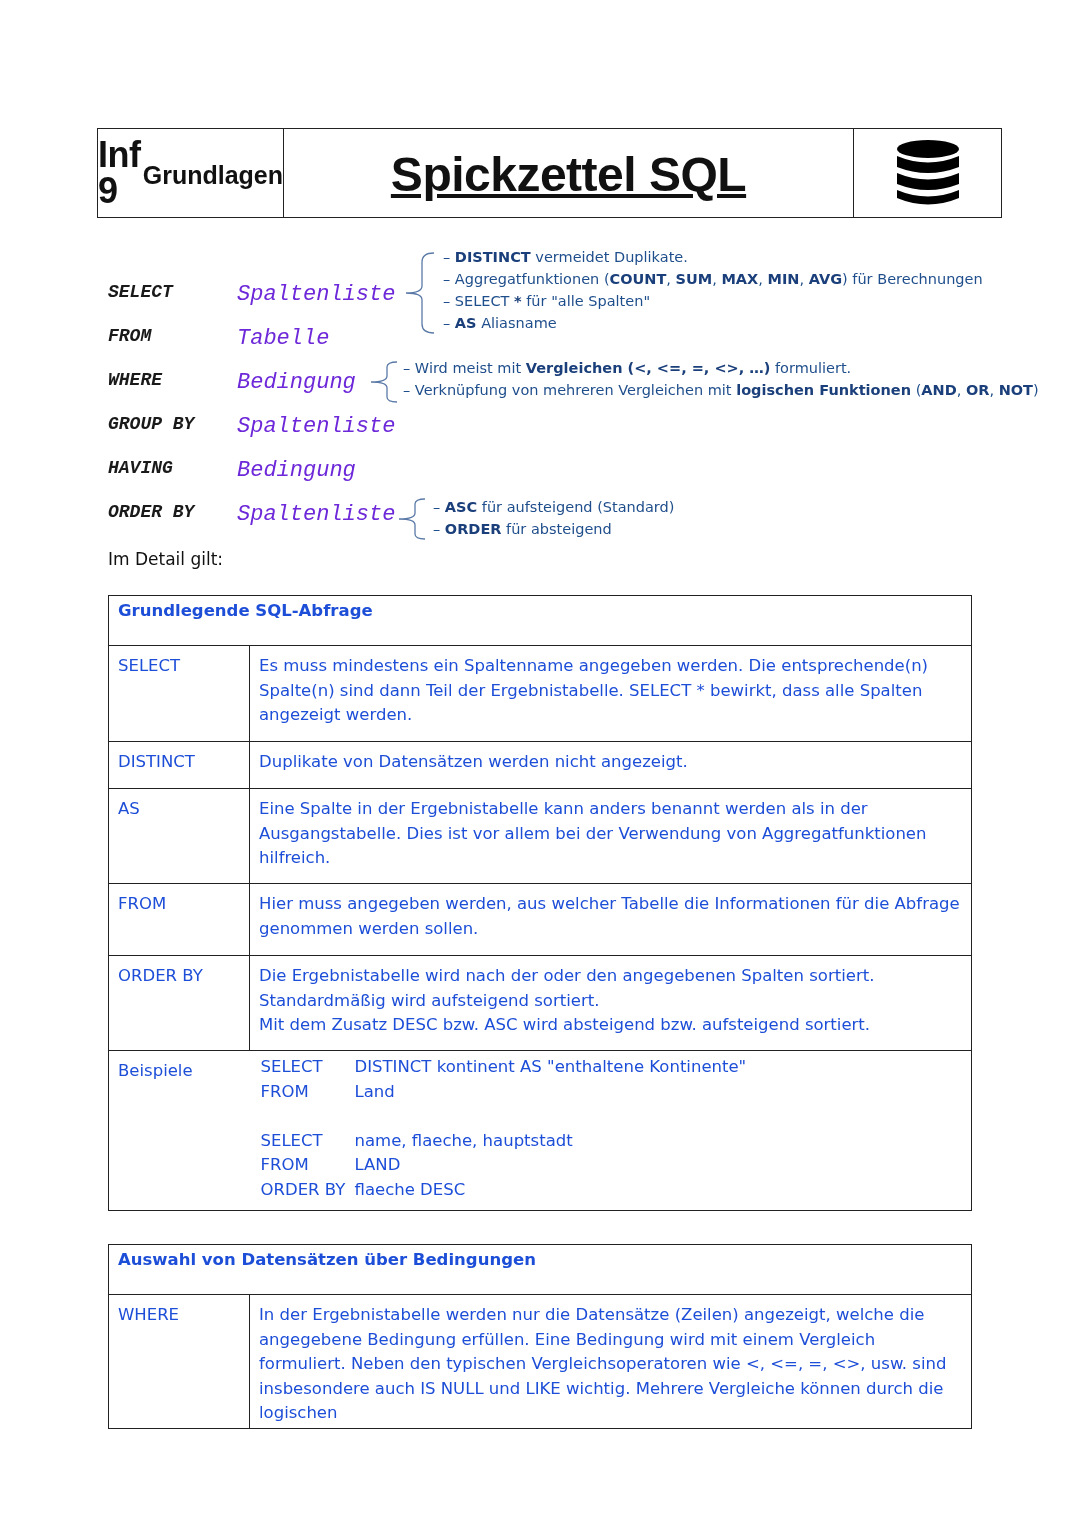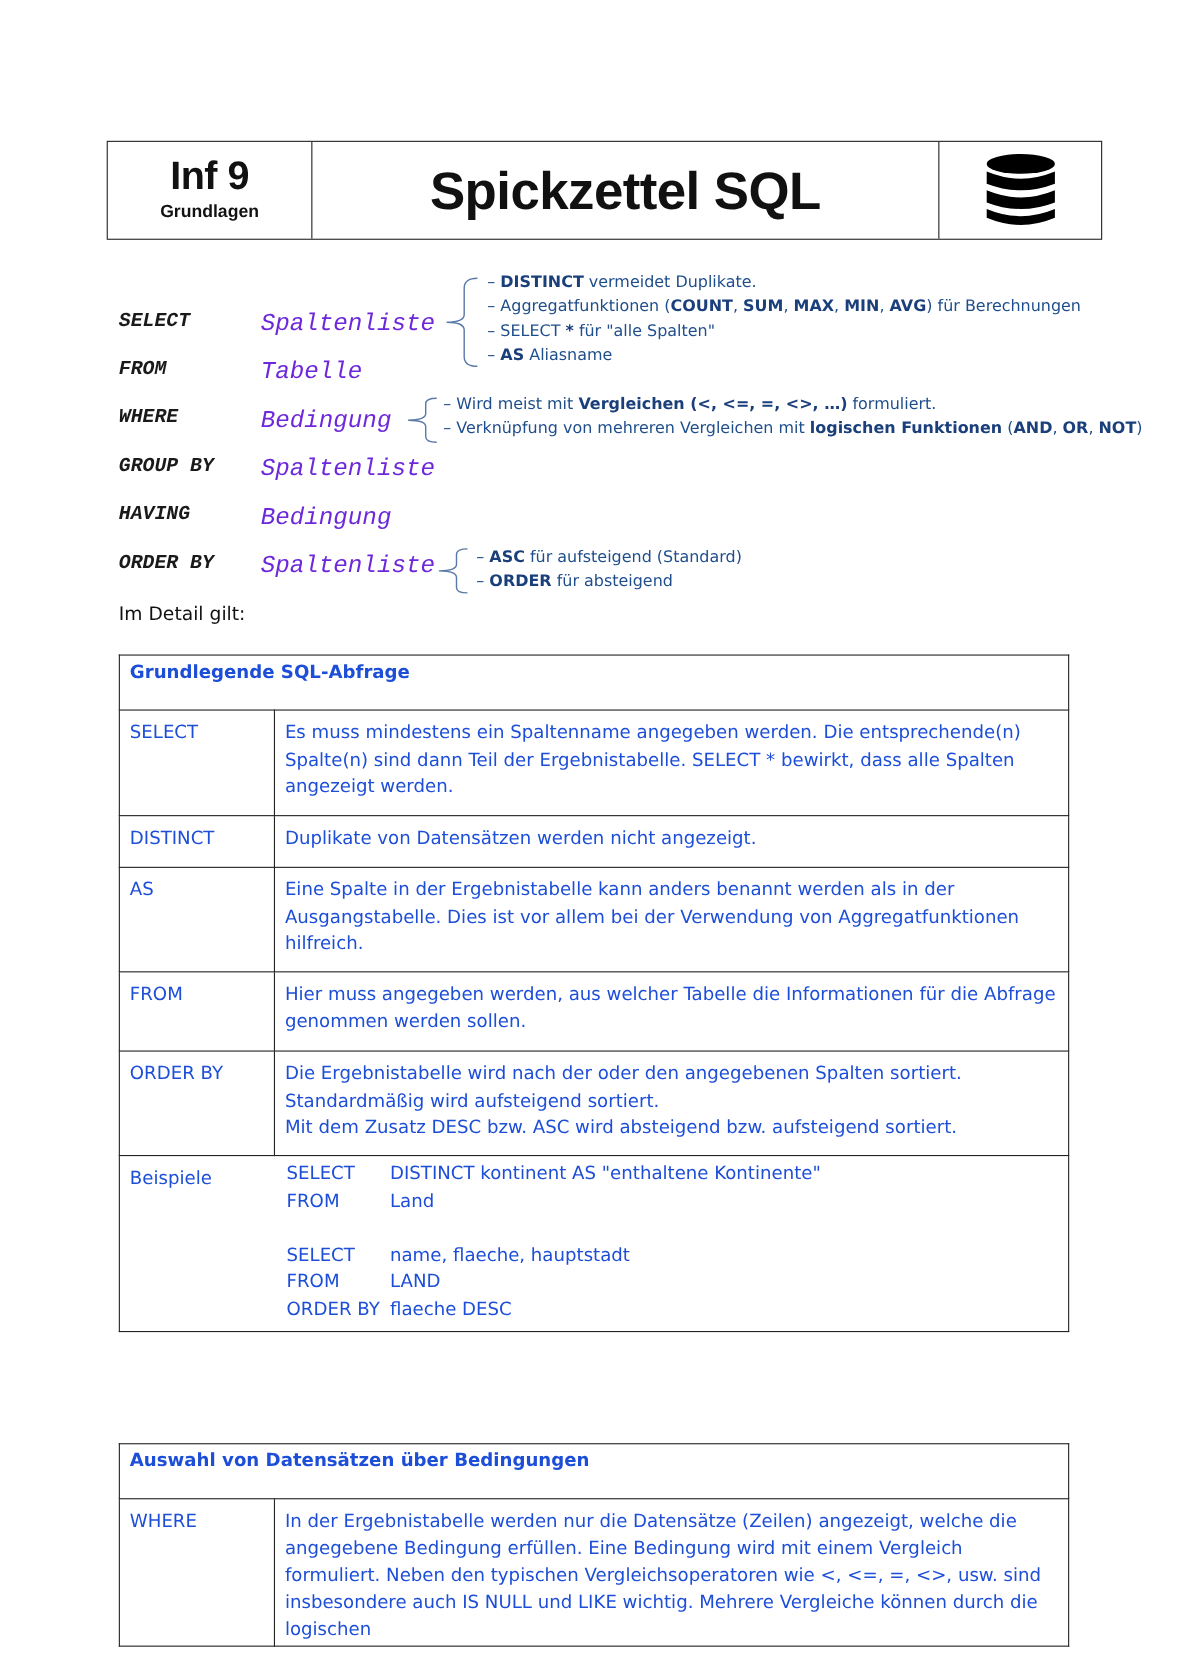--- a/index.html
+++ b/index.html
@@ -1,24 +1,24 @@
 <!DOCTYPE html>
 <html><head>
   <meta charset="utf-8">
   <style>
     html, body { margin: 0; padding: 0; background: #ffffff; }
     body { width: 1080px; height: 1527px; position: relative; overflow: hidden; font-family: "Liberation Sans", sans-serif; color: #111; }
 
     
     .header { position: absolute; left: 97px; top: 128px; width: 905px; height: 90px; border: 1.5px solid #222; box-sizing: border-box; display: flex; }
-    .hdr-left { width: 185px; border-right: 1.5px solid #222; display: flex; flex-direction: column; align-items: center; justify-content: center; }
+    .hdr-left { width: 185px; border-right: 1.5px solid #222; display: flex; align-items: center; justify-content: center; }
     .hdr-course { font-family: "Liberation Sans", sans-serif; font-weight: bold; font-size: 36px; line-height: 36px; letter-spacing: -0.5px; }
-    .hdr-sub { font-family: "Liberation Sans", sans-serif; font-weight: bold; font-size: 16px; line-height: 22px; margin-top: 4px; }
+    .hdr-sub { font-family: "Liberation Sans", sans-serif; font-weight: bold; font-size: 25px; line-height: 22px; margin-top: 4px; }
     .hdr-mid { flex: 1; border-right: 1.5px solid #222; display: flex; align-items: center; justify-content: center; }
-    .hdr-title { font-family: "Liberation Sans", sans-serif; font-weight: bold; font-size: 48px; letter-spacing: -0.5px; margin-top: 2px; }
+    .hdr-title { font-family: "Liberation Sans", sans-serif; font-weight: bold; font-size: 48px; letter-spacing: -0.5px; margin-top: 2px; text-decoration: underline; }
     .hdr-right { width: 147px; display: flex; align-items: center; justify-content: center; }
     .kw { position: absolute; left: 108px; font-family: "Liberation Mono", monospace; font-style: italic; font-weight: bold; font-size: 18px; color: #1a1a1a; }
     .arg { position: absolute; left: 237px; font-family: "Liberation Mono", monospace; font-style: italic; font-size: 22px; color: #6d28d9; }
 
     .note { position: absolute; font-family: "DejaVu Sans", sans-serif; font-size: 14.5px; color: #1f4e8c; line-height: 22px; white-space: nowrap; }
     .note b { font-weight: bold; color: #1a3f7a; }
     .brace { position: absolute; }
 
     .detail-label { position: absolute; left: 108px; top: 549px; font-family: "DejaVu Sans", sans-serif; font-size: 17px; color: #111; }
 
@@ -140,21 +140,21 @@
         <span>FROM</span>
             <span>LAND</span>
         <span>ORDER BY</span>
             <span>flaeche DESC</span>
       </div>
     </td>
   </tr>
 </tbody>
   </table>
 
-<table class="cheat" style="top:1312px">
+<table class="cheat" style="top:1244px">
   <tbody>
       <tr>
     <td class="head" colspan="2" style="height:38px">Auswahl von Datensätzen über Bedingungen</td>
   </tr>
   <tr>
     <td class="k">WHERE</td>
     <td style="padding-bottom:2px">In der Ergebnistabelle werden nur die Datensätze (Zeilen) angezeigt, welche die angegebene Bedingung erfüllen. Eine Bedingung wird mit einem Vergleich formuliert. Neben den typischen Vergleichsoperatoren wie &lt;, &lt;=, =, &lt;&gt;, usw. sind insbesondere auch IS NULL und LIKE wichtig. Mehrere Vergleiche können durch die logischen</td>
   </tr>
 </tbody>
   </table>

